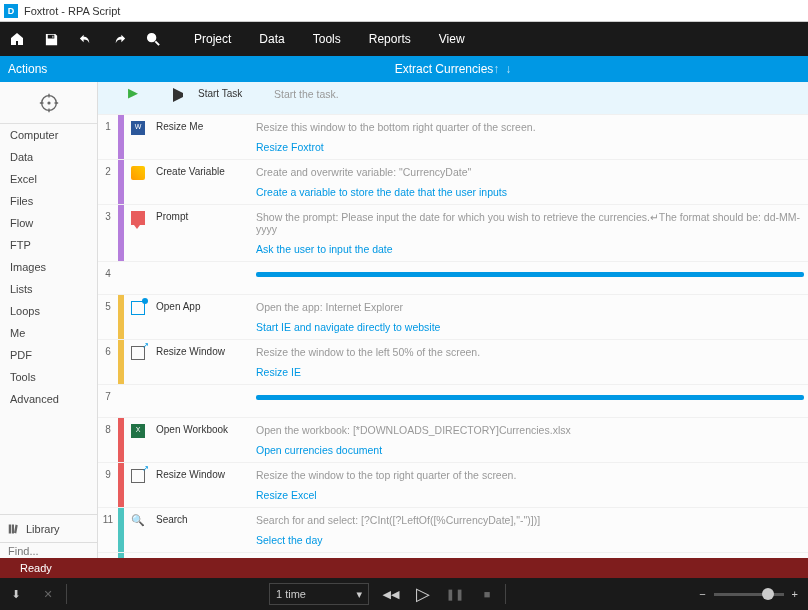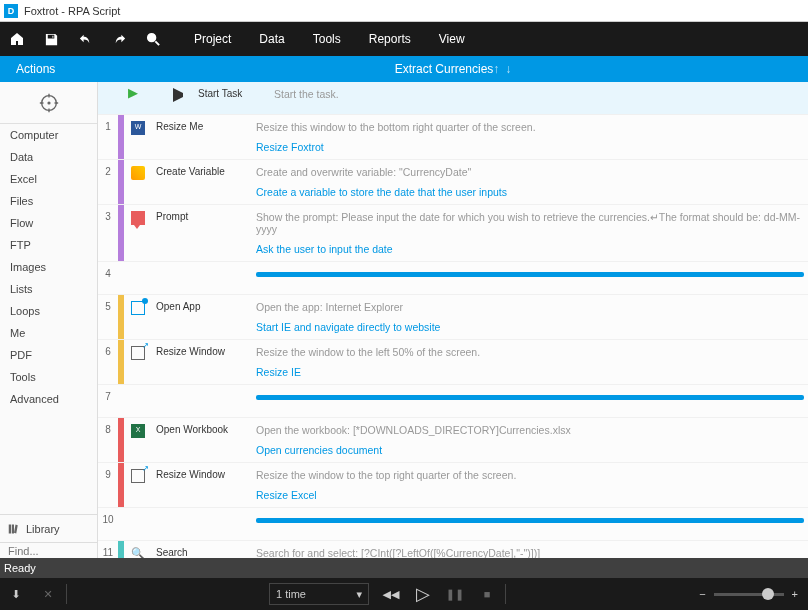--- a/index.html
+++ b/index.html
@@ -6,21 +6,21 @@
 body{width:808px;height:610px;overflow:hidden;display:flex;flex-direction:column;font-size:11px;background:#fff}
 .titlebar{height:22px;background:#fff;border-bottom:1px solid #ccc;display:flex;align-items:center;padding:0 4px}
 .titlebar .app-icon{width:14px;height:14px;background:#0098e4;margin-right:6px;display:flex;align-items:center;justify-content:center;color:#fff;font-size:9px;font-weight:bold}
 .titlebar .title{font-size:11px;color:#333}
 .toolbar{height:34px;background:#1a1a1a;display:flex;align-items:center;color:#fff}
 .toolbar .tbtn{width:34px;height:34px;display:flex;align-items:center;justify-content:center;cursor:pointer}
 .toolbar .tbtn svg{fill:#fff}
 .toolbar .menu-item{padding:0 14px;font-size:12px;cursor:pointer}
 .toolbar .spacer{width:10px}
 .header-bar{height:26px;background:#0098e4;display:flex;color:#fff}
-.header-bar .left{width:98px;padding:0 16px;display:flex;align-items:center;font-size:12px}
+.header-bar .left{width:98px;padding:0 8px;display:flex;align-items:center;font-size:12px}
 .header-bar .right{flex:1;display:flex;align-items:center;padding:0 8px;font-size:12px;justify-content:center}
 .header-bar .arrows{display:flex;gap:6px}
 .header-bar .arrows span{opacity:0.7;cursor:pointer}
 .main{flex:1;display:flex;overflow:hidden}
 .sidebar{width:98px;display:flex;flex-direction:column;border-right:1px solid #ddd;background:#fafafa}
 .target{height:42px;display:flex;align-items:center;justify-content:center;border-bottom:1px solid #e0e0e0}
 .target svg{stroke:#666;fill:none}
 .cats{flex:1;overflow:auto}
 .cat{padding:5px 10px;font-size:11px;color:#444;cursor:pointer}
 .lib{height:28px;border-top:1px solid #ddd;display:flex;align-items:center;padding:0 8px;font-size:11px;color:#444;cursor:pointer}
@@ -40,21 +40,21 @@
 .step .desc-col{flex:1;padding:6px 4px;font-size:10.5px}
 .step .desc-col .gray{color:#999}
 .step .desc-col .link{color:#0098e4;margin-top:8px;cursor:pointer}
 .step.hl{background:#e8f6fd}
 .step.divider .desc-col{padding:10px 4px}
 .divider-line{height:5px;background:#0098e4;border-radius:2px}
 .bar.purple{background:#b57edc}
 .bar.yellow{background:#f0c04a}
 .bar.red{background:#e85c5c}
 .bar.teal{background:#4ec5c1}
-.status{height:20px;background:#404040;color:#fff;display:flex;align-items:center;padding:0 4px;font-size:11px}
+.status{height:20px;background:#7f1d1d;color:#fff;display:flex;align-items:center;padding:0 20px;font-size:11px}
 .player{height:32px;background:#1a1a1a;display:flex;align-items:center;color:#ccc}
 .player .pbtn{width:32px;height:32px;display:flex;align-items:center;justify-content:center;cursor:pointer}
 .player .xbtn{color:#666}
 .player .sep{width:1px;height:20px;background:#444;margin:0 2px}
 .player .speed-box{margin-left:200px;width:100px;height:22px;border:1px solid #444;display:flex;align-items:center;padding:0 6px;font-size:11px;justify-content:space-between}
 .player .play-controls{display:flex;align-items:center;margin-left:6px}
 .player .slider-area{margin-left:auto;display:flex;align-items:center;gap:8px;margin-right:10px}
 .player .slider-track{width:70px;height:3px;background:#555;position:relative}
 .player .slider-thumb{position:absolute;right:10px;top:-5px;width:12px;height:12px;border-radius:50%;background:#ccc}
 .ic-flag{width:0;height:0;border-left:10px solid #333;border-top:5px solid transparent;border-bottom:5px solid transparent}
@@ -269,29 +269,20 @@
           <div class="bar red"></div>
           <div class="icon-col ">
             <div class="ic ic-resize"></div>
           </div>
           <div class="action-col">Resize Window</div>
           <div class="desc-col">
             <div class="gray">Resize the window to the top right quarter of the screen.</div>
             <div class="link">Resize Excel</div>
           </div>
         </div>
-        <div class="step divider">
-          <div class="num">10</div>
-          <div class="bar"></div>
-          <div class="icon-col"></div>
-          <div class="action-col"></div>
-          <div class="desc-col">
-            <div class="divider-line"></div>
-          </div>
-        </div>
         <div class="step">
           <div class="num">11</div>
           <div class="bar teal"></div>
           <div class="icon-col ">
             <div style="font-size:11px">🔍</div>
           </div>
           <div class="action-col">Search</div>
           <div class="desc-col">
             <div class="gray">Search for and select: [?CInt([?LeftOf([%CurrencyDate],"-")])]</div>
             <div class="link">Select the day</div>

